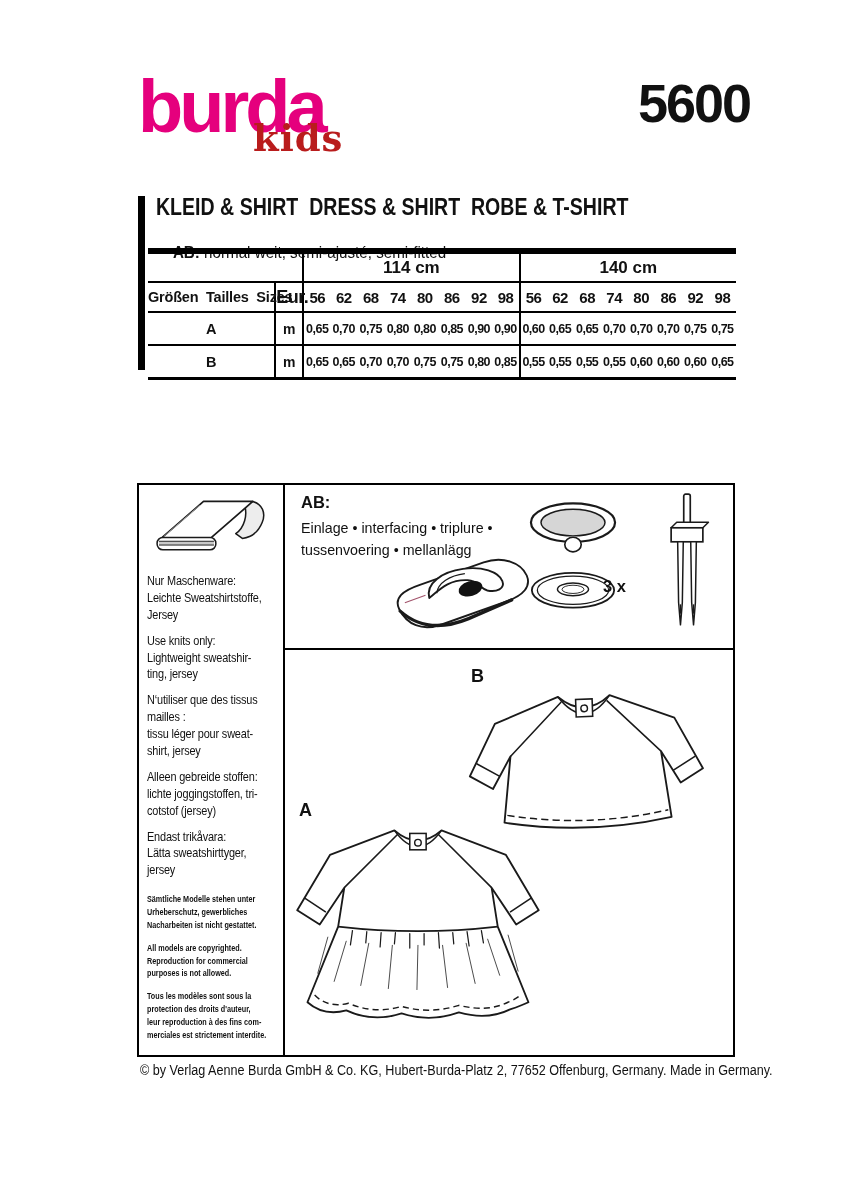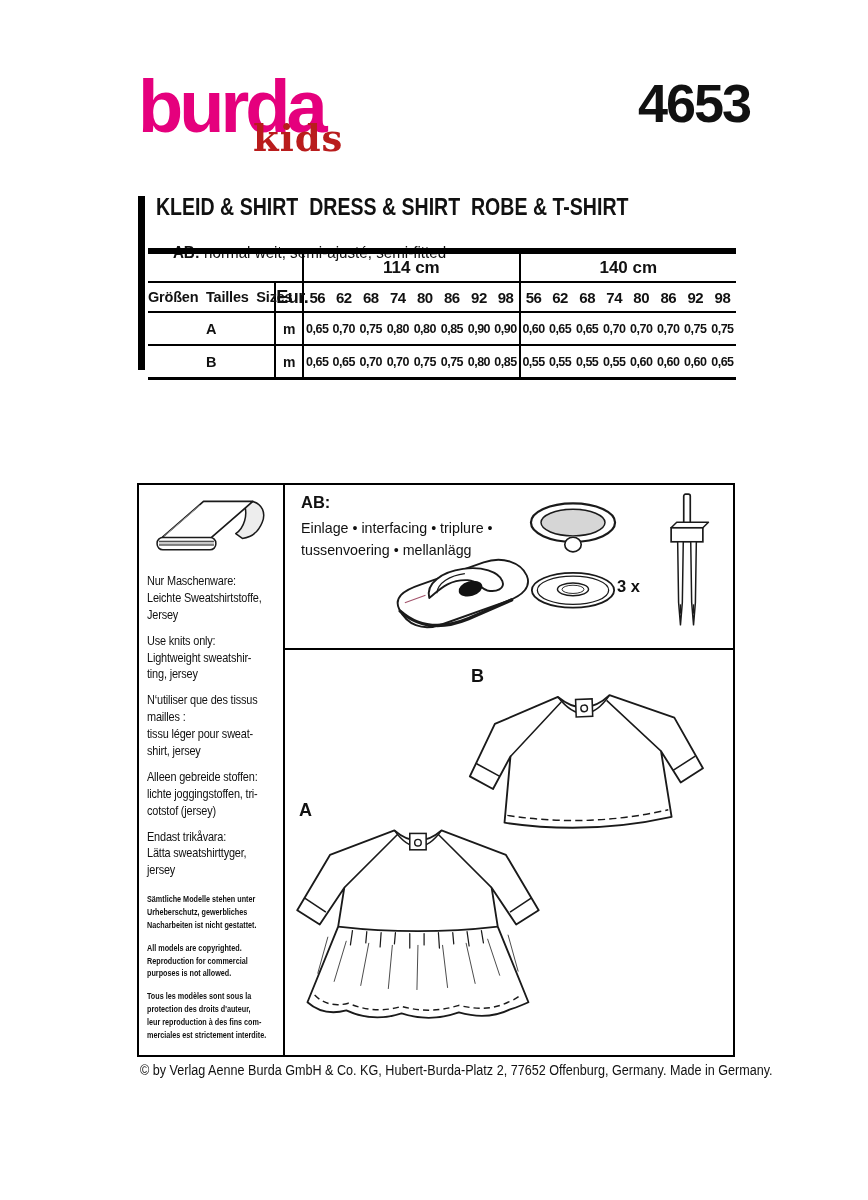--- a/index.html
+++ b/index.html
@@ -50,21 +50,21 @@
   .copy-block{margin-top:14px;}
 
   .main-area{flex:1;position:relative;}
   .notions{position:absolute;left:0;top:0;right:0;height:165px;border-bottom:2.5px solid #000;
            box-sizing:border-box;}
   .ab-heading{position:absolute;left:16px;top:8px;font-size:16.5px;font-weight:bold;}
   .ab-items{position:absolute;left:16px;top:32px;font-size:15px;white-space:pre-line;
             line-height:1.45;transform:scaleX(0.95);transform-origin:left top;}
   .iron-art{position:absolute;left:103px;top:58px;}
   .snap-art{position:absolute;left:233px;top:12px;}
-  .snap-count{position:absolute;left:332px;top:92px;font-size:16.5px;font-weight:bold;}
+  .snap-count{position:absolute;left:318px;top:92px;font-size:16.5px;font-weight:bold;}
   .needle-art{position:absolute;left:374px;top:3px;}
 
   .garments{position:absolute;left:0;top:165px;right:0;bottom:0;}
   .view-label{position:absolute;font-size:18px;font-weight:bold;}
   .label-b{left:186px;top:16px;}
   .label-a{left:14px;top:150px;}
   .shirt-art{position:absolute;left:172px;top:32px;}
   .dress-art{position:absolute;left:2px;top:170px;}
 
   .line{fill:none;stroke:#1a1a1a;}
@@ -74,21 +74,21 @@
   .footer-line{position:absolute;left:140px;top:1062px;font-size:14px;white-space:pre;
                transform:scaleX(0.9);transform-origin:left top;}
 </style>
 </head>
 <body>
 
 <div class="page">
 
   <div class="logo-burda">burda</div>
   <div class="logo-kids">kids</div>
-  <div class="pattern-number">4653</div>
+  <div class="pattern-number">5600</div>
 
   <div class="title-rule"></div>
   <h1 class="page-title">KLEID &amp; SHIRT  DRESS &amp; SHIRT  ROBE &amp; T-SHIRT</h1>
   <div class="fit-line">
     <span class="fit-label">AB:</span><span> normal weit, semi-ajusté, semi-fitted</span>
   </div>
 
   <table class="size-table">
     <colgroup>
       <col style="width:127px">

